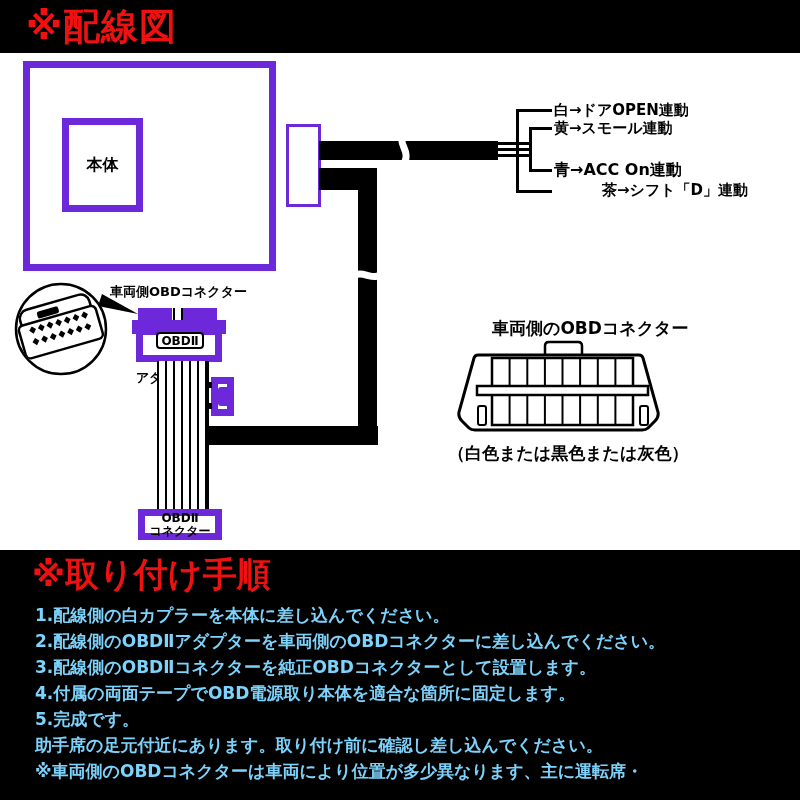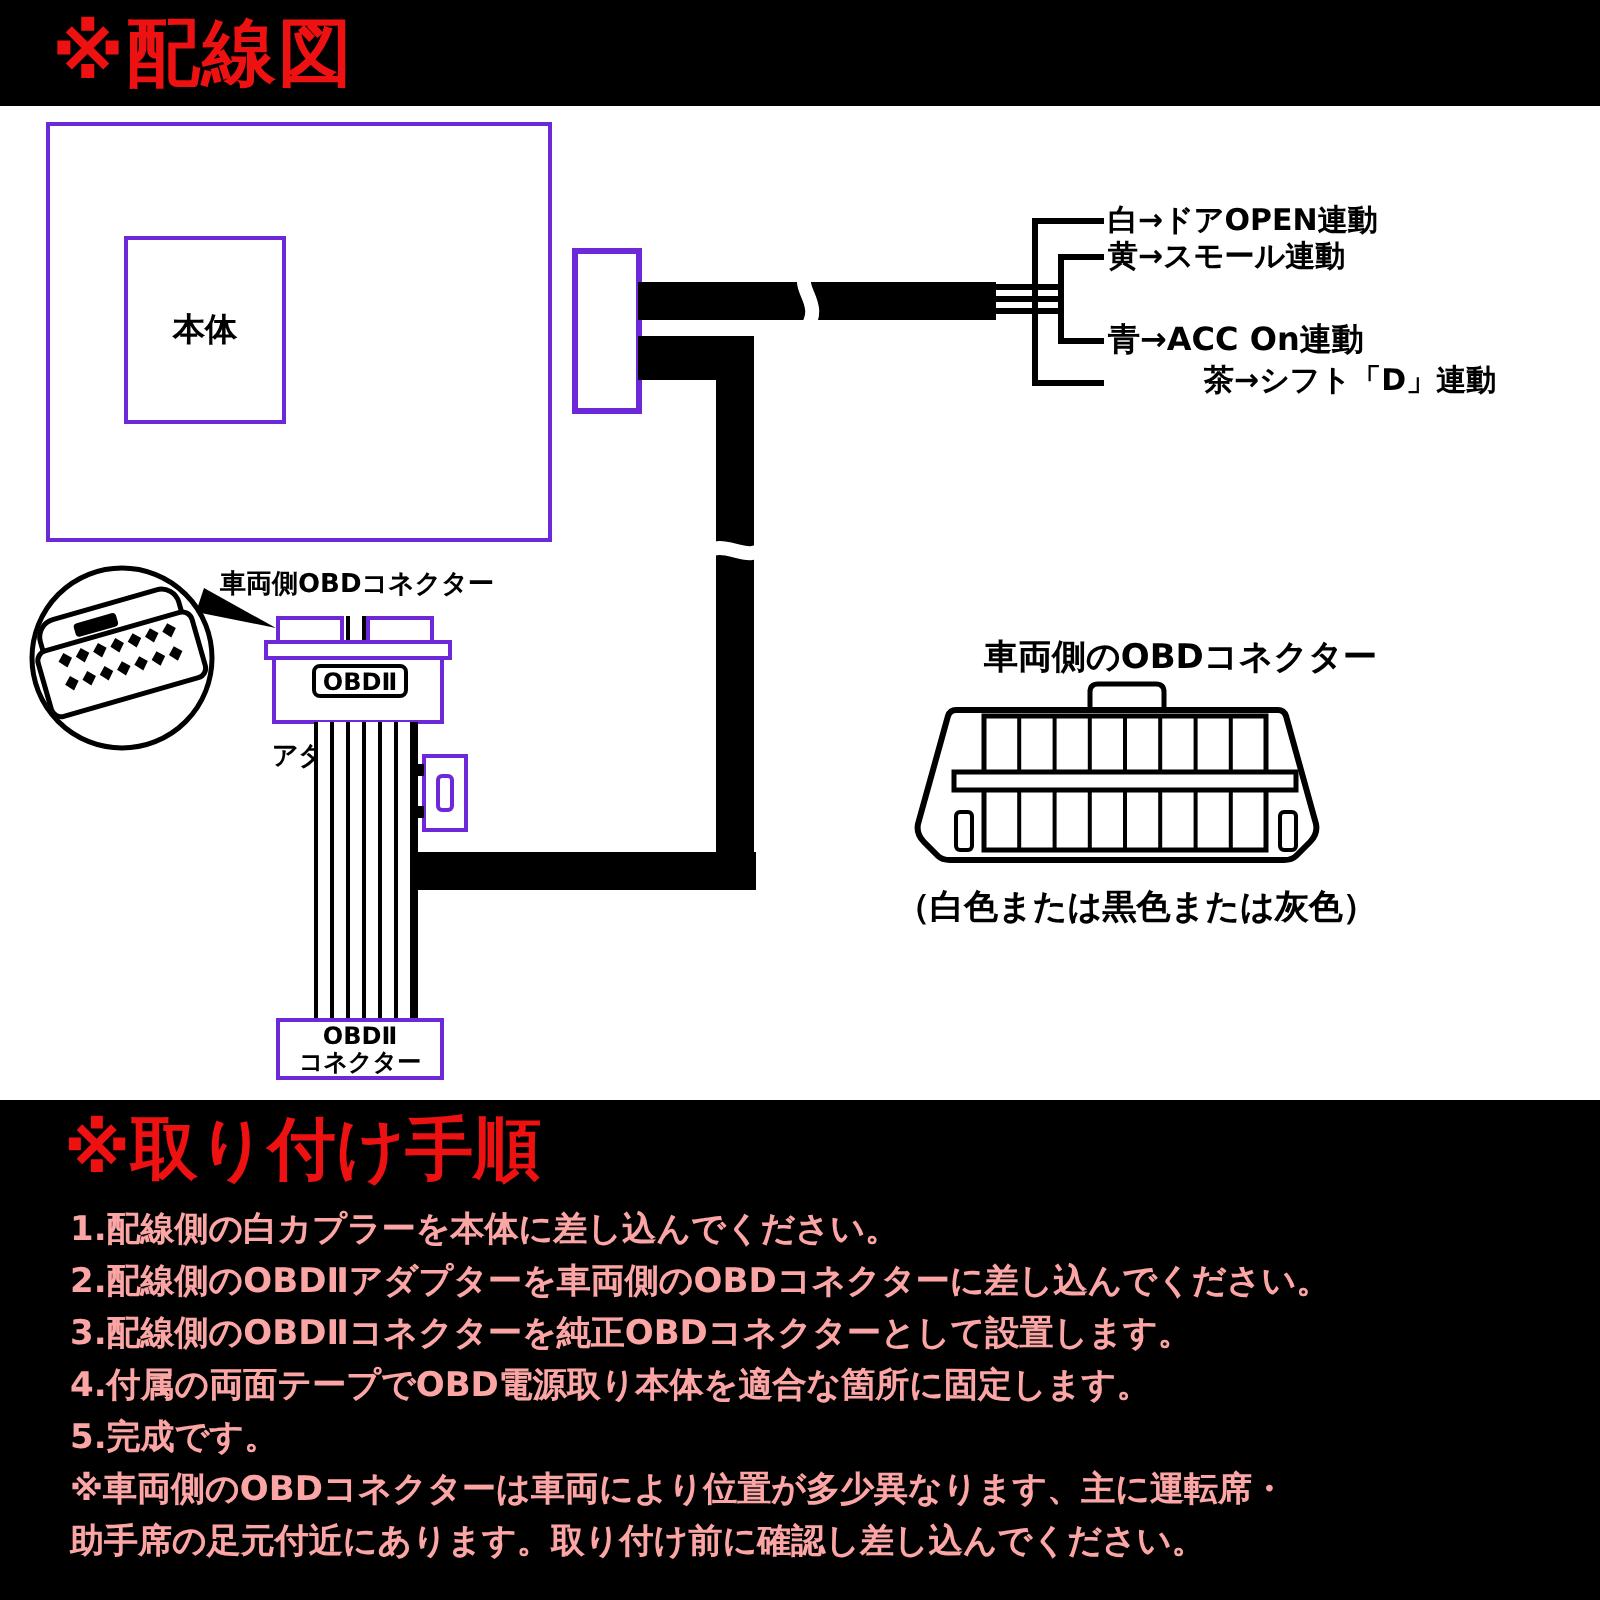--- a/index.html
+++ b/index.html
@@ -9,21 +9,21 @@
     -webkit-font-smoothing:antialiased;
   }
   .abs{position:absolute;}
   
   .top-title{
     left:26px;top:2px;color:#ee1111;font-size:37px;font-weight:bold;
     letter-spacing:1px;white-space:nowrap;
   }
   
   .diagram{left:0;top:53px;width:800px;height:497px;background:#ffffff;}
-  .box{position:absolute;background:#fff;border:2px solid #6d28d9;box-sizing:border-box;}
+  .box{position:absolute;background:#fff;border:7px solid #6d28d9;box-sizing:border-box;}
   .blk{position:absolute;background:#000;}
   .lbl{position:absolute;color:#000;font-weight:bold;white-space:nowrap;}
 
   .outer-box{left:23px;top:8px;width:253px;height:210px;}
   .inner-box{left:62px;top:65px;width:81px;height:94px;display:flex;align-items:center;justify-content:center;}
   .inner-box span{font-size:16px;font-weight:bold;}
   .coupler{left:286px;top:71px;width:35px;height:83px;border-width:3px;}
 
   
   .hwire{left:319px;top:88px;width:179px;height:19px;}
@@ -73,21 +73,21 @@
   
   .vhead{left:492px;top:264px;font-size:17px;}
   .cnote{left:448px;top:389px;font-size:17px;font-family:Liberation Mono, monospace;}
 
   svg.overlay{position:absolute;left:0;top:0;width:800px;height:497px;pointer-events:none;}
 
   
   .install{left:0;top:550px;width:800px;height:202px;background:#000;}
   .install-title{left:32px;top:2px;color:#ee1111;font-size:34px;font-weight:bold;white-space:nowrap;}
   .steps{left:35px;top:52px;width:760px;}
-  .step{color:#fca5a5;font-size:17px;font-weight:bold;line-height:26px;white-space:nowrap;}
+  .step{color:#7dd3fc;font-size:17px;font-weight:bold;line-height:26px;white-space:nowrap;}
 </style>
 </head>
 <body>
 
 <div class="abs top-title">※配線図</div>
 
 <div class="abs diagram">
 
   <div class="box outer-box"></div>
   <div class="box inner-box">
@@ -201,16 +201,16 @@
 </div>
 
 <div class="abs install">
   <div class="abs install-title">※取り付け手順</div>
   <div class="abs steps">
     <div class="step">1.配線側の白カプラーを本体に差し込んでください。</div>
     <div class="step">2.配線側のOBDⅡアダプターを車両側のOBDコネクターに差し込んでください。</div>
     <div class="step">3.配線側のOBDⅡコネクターを純正OBDコネクターとして設置します。</div>
     <div class="step">4.付属の両面テープでOBD電源取り本体を適合な箇所に固定します。</div>
     <div class="step">5.完成です。</div>
+    <div class="step">助手席の足元付近にあります。取り付け前に確認し差し込んでください。</div>
     <div class="step">※車両側のOBDコネクターは車両により位置が多少異なります、主に運転席・</div>
-    <div class="step">助手席の足元付近にあります。取り付け前に確認し差し込んでください。</div>
   </div>
 </div>
 
 </body></html>

